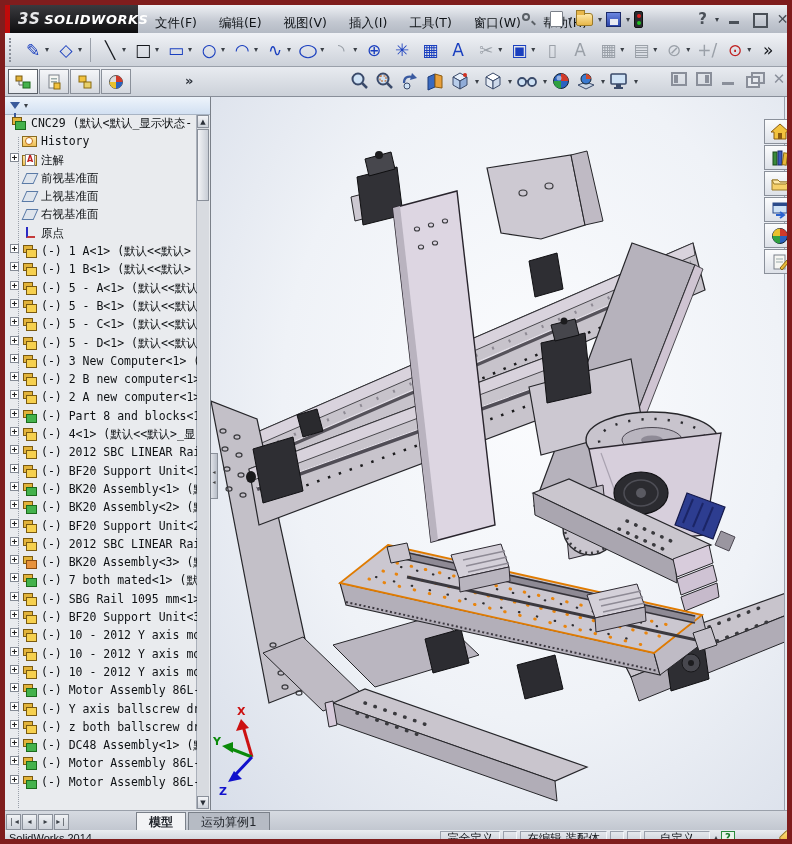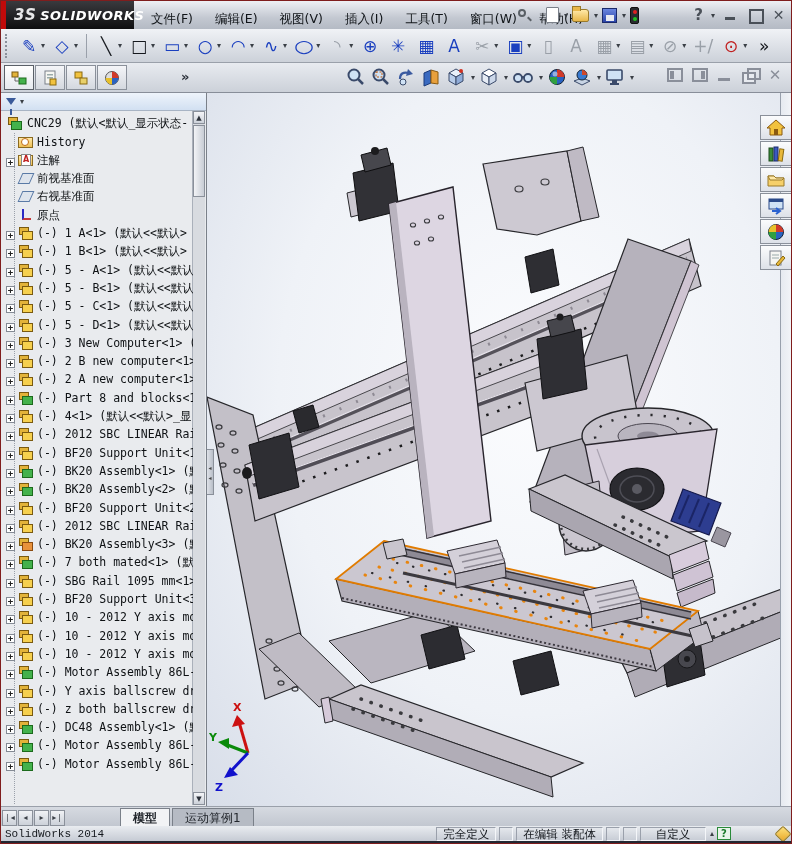--- a/index.html
+++ b/index.html
@@ -1,18 +1,18 @@
 <!DOCTYPE html>
 <html><head>
 <meta charset="utf-8">
 <style>
   html,body{margin:0;padding:0;background:#8a8f98;}
   *{box-sizing:border-box;}
   #app{position:relative;width:792px;height:844px;font-family:"DejaVu Sans","Liberation Sans",sans-serif;
-       border:1px solid #7f1d1d;overflow:hidden;background:#a16207;}
+       border:5px solid #7f1d1d;overflow:hidden;background:#a16207;}
 
   
   #titlebar{position:absolute;left:0;top:0;width:792px;height:28px;
     background:linear-gradient(#eef0f4,#c3c8d1 60%,#b4bac4);display:flex;align-items:center;}
   #redstrip{position:absolute;left:0;top:0;width:5px;height:28px;background:#c00a0a;}
   #logoblock{position:absolute;left:5px;top:0;width:128px;height:28px;background:linear-gradient(#3a3a3e,#0e0e10);
     color:#fff;display:flex;align-items:center;padding-left:8px;font-size:13px;font-weight:bold;letter-spacing:.5px;font-style:italic;}
   #logoblock .mark{color:#e8e8ea;font-size:15px;margin-right:4px;font-style:italic;}
   #menubar{position:absolute;left:140px;top:4px;height:28px;display:flex;align-items:center;gap:2px;}
   .menu-item{padding:3px 10px;font-size:12.5px;color:#101418;cursor:default;}
@@ -65,21 +65,21 @@
   .dc.x{border:none;font-size:15px;color:#8a8f9a;font-weight:bold;line-height:14px;text-align:center;}
 
   
   #left-panel{position:absolute;left:0;top:92px;width:206px;height:713px;background:#e9ebee;border-right:1px solid #7a8089;}
   #filterbar{position:absolute;left:0;top:0;width:205px;height:18px;background:linear-gradient(#eef4fb,#d2e0f2);
     border-bottom:1px solid #a8b4c4;display:flex;align-items:center;padding-left:5px;gap:3px;}
   .funnel{width:0;height:0;border-left:5px solid transparent;border-right:5px solid transparent;border-top:7px solid #3a5a9a;position:relative;}
   .funnel::after{content:"";position:absolute;left:-1px;top:-1px;width:2px;height:6px;background:#3a5a9a;top:4px;}
   #tree{position:absolute;left:0;top:18px;width:192px;height:695px;overflow:hidden;padding:1px 0 0 4px;position:absolute;}
   #tree .guide{position:absolute;left:13px;top:22px;bottom:2px;border-left:1px dotted #9aa0aa;}
-  .trow{display:flex;align-items:flex-end;height:18.3px;white-space:nowrap;position:relative;z-index:1;}
+  .trow{display:flex;align-items:flex-start;height:18.3px;white-space:nowrap;position:relative;z-index:1;}
   .trow .slot{width:11px;flex:0 0 11px;display:flex;align-items:center;justify-content:center;}
   .exp{width:9px;height:9px;border:1px solid #848a94;background:#fff;font:bold 9px/7px "DejaVu Sans Mono",monospace;text-align:center;color:#222;}
   .tlabel{font:11.5px/14px "DejaVu Sans Mono","Liberation Mono",monospace;color:#0e1114;margin-left:3px;overflow:hidden;}
   .trow.root .tlabel{margin-left:4px;}
   .ti{width:16px;height:14px;position:relative;flex:0 0 16px;margin-left:2px;}
   .ti.asm::before,.ti.asm-green::before,.ti.asm-orange::before{content:"";position:absolute;left:1px;top:1px;width:8px;height:6px;background:#e2b33a;border:1px solid #7a5a10;}
   .ti.asm::after,.ti.asm-green::after,.ti.asm-orange::after{content:"";position:absolute;left:4px;top:5px;width:9px;height:7px;background:#f6d04e;border:1px solid #7a5a10;}
   .ti.asm-green::after{background:#44b24c;border-color:#1c6a1c;}
   .ti.asm-orange::after{background:#e8923c;border-color:#8a4a10;}
   .ti.history::before,.ti.sensors::before,.ti.annotations::before{content:"";position:absolute;left:0;top:2px;width:13px;height:9px;background:linear-gradient(#ffe9a8,#eebf55);border:1px solid #8a6a20;}
@@ -105,28 +105,28 @@
     background:linear-gradient(90deg,#e6eaf0,#f4f6f9);border-left:1px solid #98a0ac;}
   #taskpane{position:absolute;right:1px;top:22px;display:flex;flex-direction:column;gap:1px;z-index:6;}
   .tpbtn{width:32px;height:25px;border:1px solid #8a909a;background:linear-gradient(#fbfcfd,#dde1e8);
     display:flex;align-items:center;justify-content:center;}
 
   
   #tabbar{position:absolute;left:0;top:805px;width:792px;height:20px;background:linear-gradient(#d6dae1,#c2c7d0);
     border-top:1px solid #9aa0aa;display:flex;align-items:flex-end;}
   .navbtn{width:15px;height:16px;border:1px solid #8a909a;background:linear-gradient(#f0f2f5,#ccd1d9);
     font-size:8px;line-height:14px;text-align:center;color:#3a3f46;margin-left:1px;}
-  #doc-tabs{display:flex;margin-left:8px;height:18px;padding-left:47px;}
+  #doc-tabs{display:flex;margin-left:20px;height:18px;padding-left:47px;}
   .dtab{padding:1px 12px;font-size:12px;border:1px solid #7a8089;border-bottom:none;background:#b6bbc4;color:#22262c;margin-right:2px;}
   .dtab.active{background:#f2f3f5;font-weight:bold;}
 
   
   #statusbar{position:absolute;left:0;top:825px;width:792px;height:15px;background:linear-gradient(#e9ecf0,#c6cbd4);
     font-size:11.5px;color:#14181d;display:flex;align-items:center;}
-  #status-app{margin-left:4px;font-family:Liberation Mono, monospace;font-size:11px;}
+  #status-app{margin-left:4px;font-family:Liberation Sans, sans-serif;font-size:11px;}
   .scell{border:1px solid;border-color:#9aa0ab #f4f6f9 #f4f6f9 #9aa0ab;padding:0 6px;height:14px;line-height:13px;text-align:right;}
   #status-right{position:absolute;right:4px;display:flex;align-items:center;gap:3px;}
   .qmark{width:14px;height:13px;background:#e8f4ea;border:1px solid #2a8a3a;color:#1a7a2a;font-weight:bold;
     font-size:10px;text-align:center;line-height:12px;}
   .tag{width:12px;height:12px;background:linear-gradient(135deg,#ffe27a,#e8a82a);border:1px solid #9a7a1a;
     transform:rotate(45deg);border-radius:2px;}
   #bottomstrip{position:absolute;left:0;top:840px;width:792px;height:4px;background:#232833;}
 
   svg text{font-family:"DejaVu Sans",sans-serif;}
 </style>
@@ -407,20 +407,25 @@
             <span class="slot">
               <span class="exp">+</span>
             </span>
             <span class="ti annotations"></span>
             <span class="tlabel">注解</span>
           </div>
           <div class="trow">
             <span class="slot"></span>
             <span class="ti plane"></span>
             <span class="tlabel">前视基准面</span>
+          </div>
+          <div class="trow">
+            <span class="slot"></span>
+            <span class="ti plane"></span>
+            <span class="tlabel">上视基准面</span>
           </div>
           <div class="trow">
             <span class="slot"></span>
             <span class="ti plane"></span>
             <span class="tlabel">右视基准面</span>
           </div>
           <div class="trow">
             <span class="slot"></span>
             <span class="ti origin"></span>
             <span class="tlabel">原点</span>

